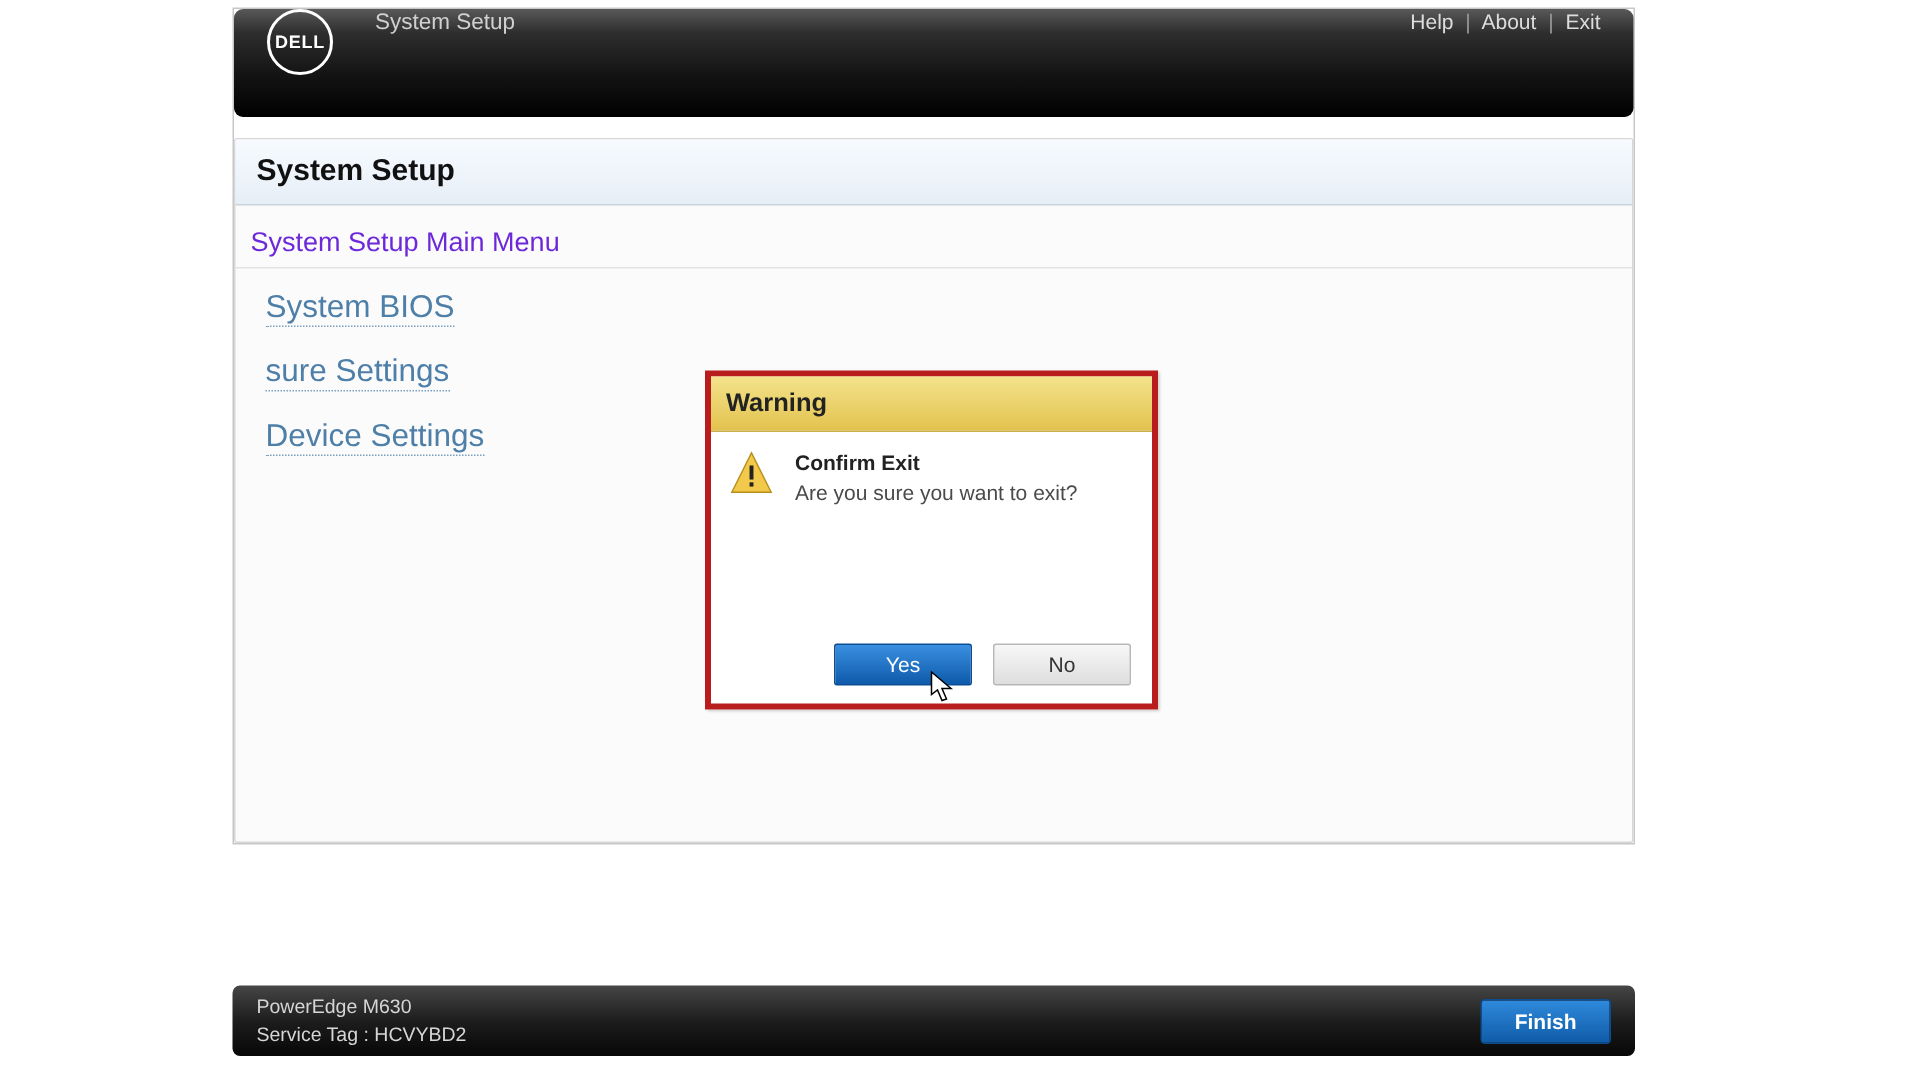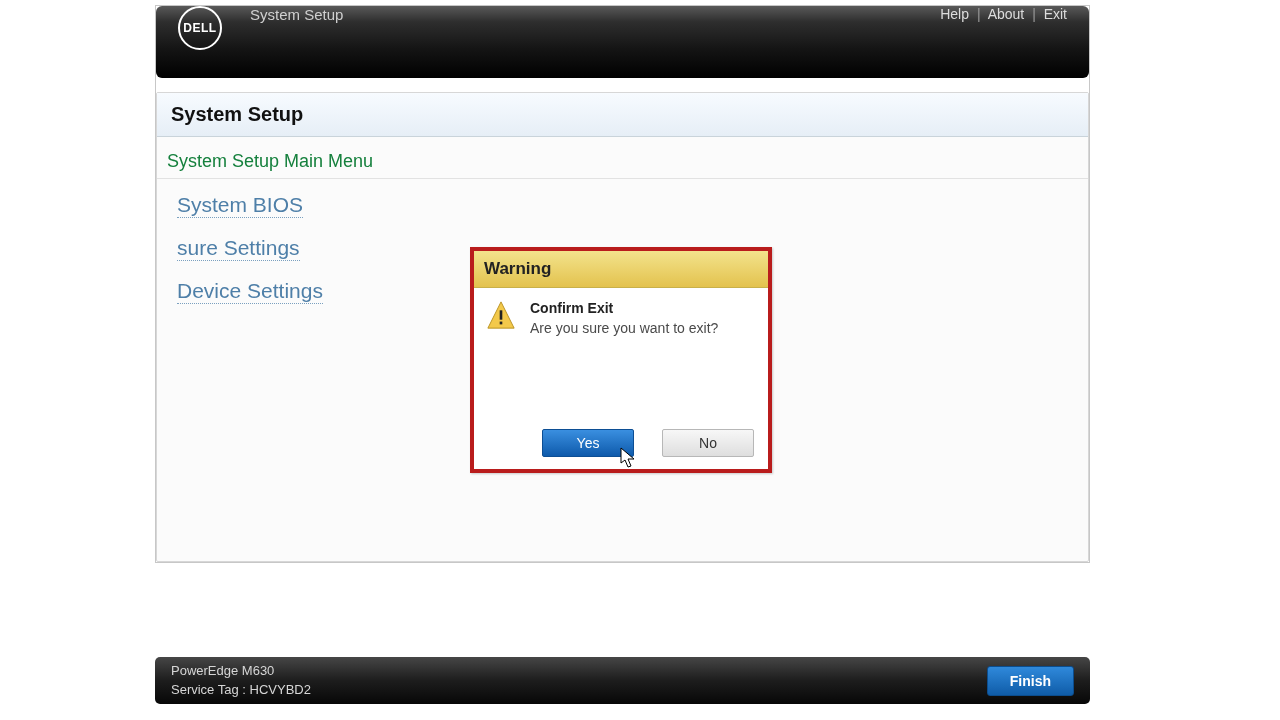--- a/index.html
+++ b/index.html
@@ -77,21 +77,21 @@
   font-size: 20px;
   font-weight: bold;
   color: #111;
 }
 .subsection {
   padding: 14px 10px 6px 10px;
   border-bottom: 1px solid #e2e2e2;
 }
 .subsection-title {
   font-size: 18px;
-  color: #15803d;
+  color: #6d28d9;
 }
 .menu-list {
   padding: 14px 20px;
 }
 .menu-link {
   display: inline-block;
   color: #4e7fa8;
   font-size: 21px;
   border-bottom: 1px dotted #7aa0bf;
   margin-bottom: 18px;
@@ -159,21 +159,21 @@
 }
 .modal-msg {
   font-size: 14px;
   color: #4a4a4a;
 }
 .modal-buttons {
   position: absolute;
   bottom: 12px;
   right: 14px;
   display: flex;
-  gap: 28px;
+  gap: 14px;
   align-items: flex-end;
 }
 .btn {
   width: 92px;
   height: 28px;
   border-radius: 2px;
   font-size: 14px;
   cursor: pointer;
   display: flex;
   align-items: center;

